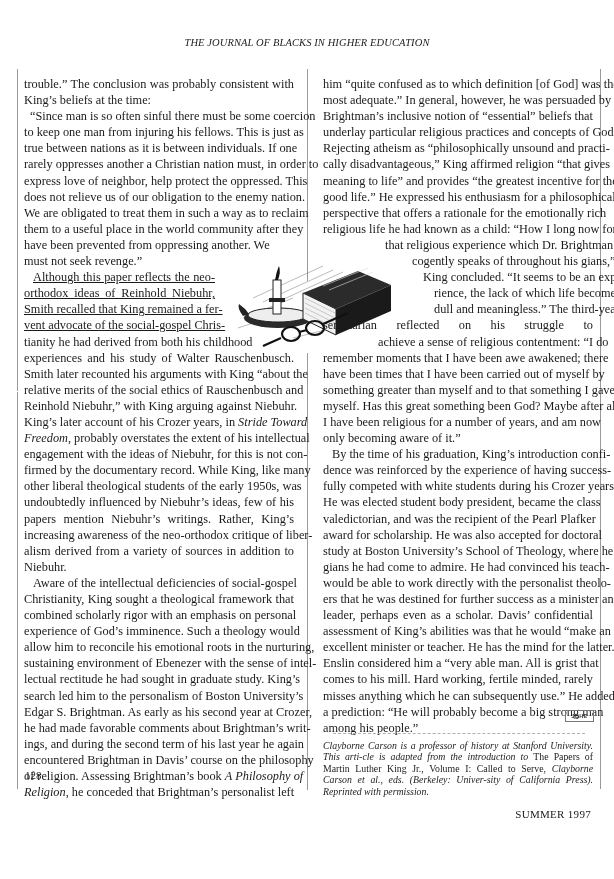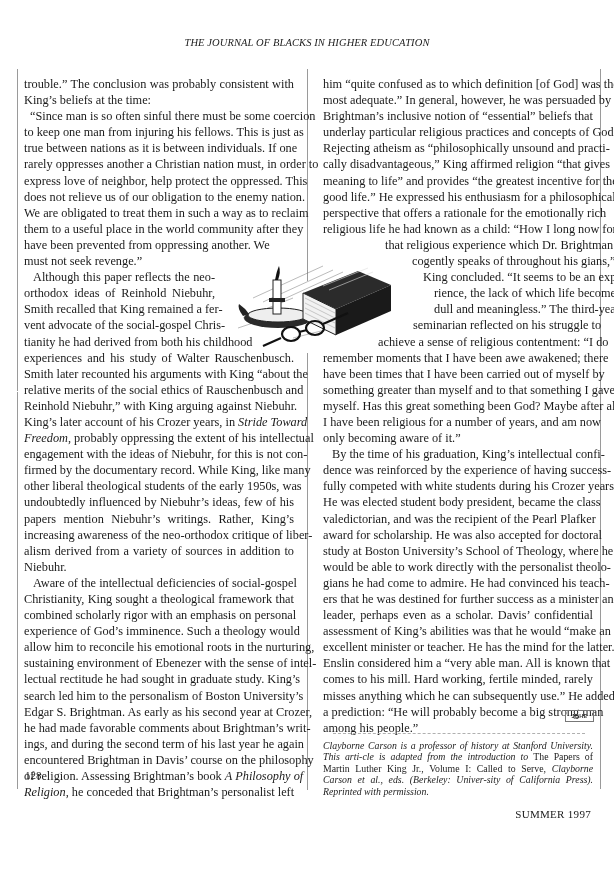--- a/index.html
+++ b/index.html
@@ -5,27 +5,27 @@
   html, body { margin:0; padding:0; background:#ffffff; }
   body { width:614px; height:879px; position:relative; overflow:hidden;
          font-family:"Liberation Serif", "DejaVu Serif", serif; color:#1a1a1a; }
   .running-head { position:absolute; top:37px; left:0; width:614px; text-align:center;
          font-family:Liberation Serif, serif; font-style:italic;
          font-size:10.5px; letter-spacing:0.1px; color:#222; }
   .rule { position:absolute; width:1px; background:#9a9a9a; }
   .col { position:absolute; font-size:12.3px; line-height:16.1px; text-align:justify; }
   .col-left { left:24px; top:76px; width:270px; }
   .col-right { left:323px; top:76px; width:270px; }
-  .wrap-left { width:168px; }
+  .wrap-left { width:168px;text-decoration:underline; }
   .illustration { position:absolute; left:233px; top:258px; width:160px; height:92px; }
   .right-indent-1 { padding-left:62px; }
   .right-indent-2 { padding-left:89px; }
   .right-indent-3 { padding-left:100px; }
   .right-indent-4 { padding-left:111px; }
-  .right-indent-5 { padding-left:90px; }
+  .right-indent-5 { }
   .right-indent-6 { padding-left:55px; }
   .line { display:block; text-align:justify; text-align-last:justify; white-space:nowrap; }
   .line.last { text-align-last:left; }
   .sep { position:absolute; left:333px; top:733px; width:252px; border-top:1px dashed #b0b0b0; }
   .bio { position:absolute; left:323px; top:740px; width:270px; font-size:9.8px; line-height:11.4px;
          text-align:justify; color:#222; }
   .bio i { font-style:italic; }
   .endmark { position:absolute; left:565px; top:710px; width:27px; height:10px;
          border:1px solid #777; font-family:"Liberation Sans", sans-serif; font-size:5.5px;
          line-height:10px; text-align:center; font-weight:bold; color:#333; letter-spacing:0.3px; }
@@ -61,21 +61,21 @@
   <span class="line wrap-left" style="padding-left:9px;width:182px">Although this paper reflects the neo-</span>
   <span class="line wrap-left" style="width:191px">orthodox ideas of Reinhold Niebuhr,</span>
   <span class="line wrap-left" style="width:191px">Smith recalled that King remained a fer-</span>
   <span class="line wrap-left" style="width:196px">vent advocate of the social-gospel Chris-</span>
   <span class="line last" style="width:220px">tianity he had derived from both his childhood</span>
   <span class="line">experiences and his study of Walter Rauschenbusch.</span>
   <span class="line">Smith later recounted his arguments with King “about the</span>
   <span class="line">relative merits of the social ethics of Rauschenbusch and</span>
   <span class="line">Reinhold Niebuhr,” with King arguing against Niebuhr.</span>
   <span class="line"><span>King’s later account of his Crozer years, in </span><i>Stride Toward</i></span>
-  <span class="line"><i>Freedom</i><span>, probably oppressing the extent of his intellectual</span></span>
+  <span class="line"><i>Freedom</i><span>, probably overstates the extent of his intellectual</span></span>
   <span class="line">engagement with the ideas of Niebuhr, for this is not con-</span>
   <span class="line">firmed by the documentary record. While King, like many</span>
   <span class="line">other liberal theological students of the early 1950s, was</span>
   <span class="line">undoubtedly influenced by Niebuhr’s ideas, few of his</span>
   <span class="line">papers mention Niebuhr’s writings. Rather, King’s</span>
   <span class="line">increasing awareness of the neo-orthodox critique of liber-</span>
   <span class="line">alism derived from a variety of sources in addition to</span>
   <span class="line last">Niebuhr.</span>
 
   <span class="line" style="padding-left:9px;width:261px">Aware of the intellectual deficiencies of social-gospel</span>
@@ -156,34 +156,34 @@
   <span class="line right-indent-5">seminarian reflected on his struggle to</span>
   <span class="line right-indent-6">achieve a sense of religious contentment: “I do</span>
 
   <span class="line">remember moments that I have been awe awakened; there</span>
   <span class="line">have been times that I have been carried out of myself by</span>
   <span class="line">something greater than myself and to that something I gave</span>
   <span class="line">myself. Has this great something been God? Maybe after all</span>
   <span class="line">I have been religious for a number of years, and am now</span>
   <span class="line last">only becoming aware of it.”</span>
 
-  <span class="line" style="padding-left:9px;width:261px">By the time of his graduation, King’s intellectual confi-</span>
+  <span class="line" style="padding-left:9px;width:261px">By the time of his graduation, King’s introduction confi-</span>
   <span class="line">dence was reinforced by the experience of having success-</span>
   <span class="line">fully competed with white students during his Crozer years.</span>
   <span class="line">He was elected student body president, became the class</span>
   <span class="line">valedictorian, and was the recipient of the Pearl Plafker</span>
   <span class="line">award for scholarship. He was also accepted for doctoral</span>
   <span class="line">study at Boston University’s School of Theology, where he</span>
+  <span class="line">gians he had come to admire. He had convinced his teach-</span>
   <span class="line">would be able to work directly with the personalist theolo-</span>
-  <span class="line">gians he had come to admire. He had convinced his teach-</span>
   <span class="line">ers that he was destined for further success as a minister and</span>
   <span class="line">leader, perhaps even as a scholar. Davis’ confidential</span>
   <span class="line">assessment of King’s abilities was that he would “make an</span>
   <span class="line">excellent minister or teacher. He has the mind for the latter.”</span>
-  <span class="line">Enslin considered him a “very able man. All is known that</span>
+  <span class="line">Enslin considered him a “very able man. All is grist that</span>
   <span class="line">comes to his mill. Hard working, fertile minded, rarely</span>
   <span class="line">misses anything which he can subsequently use.” He added</span>
   <span class="line">a prediction: “He will probably become a big strong man</span>
   <span class="line last">among his people.”</span>
 </div>
 
 <div class="endmark">JBHE</div>
 
 <div class="sep"></div>
 <div class="bio"><i>Clayborne Carson is a professor of history at Stanford University. This arti-cle is adapted from the introduction to </i><span>The Papers of Martin Luther King Jr., Volume I: Called to Serve</span><i>, Clayborne Carson et al., eds. (Berkeley: Univer-sity of California Press). Reprinted with permission.</i></div>

